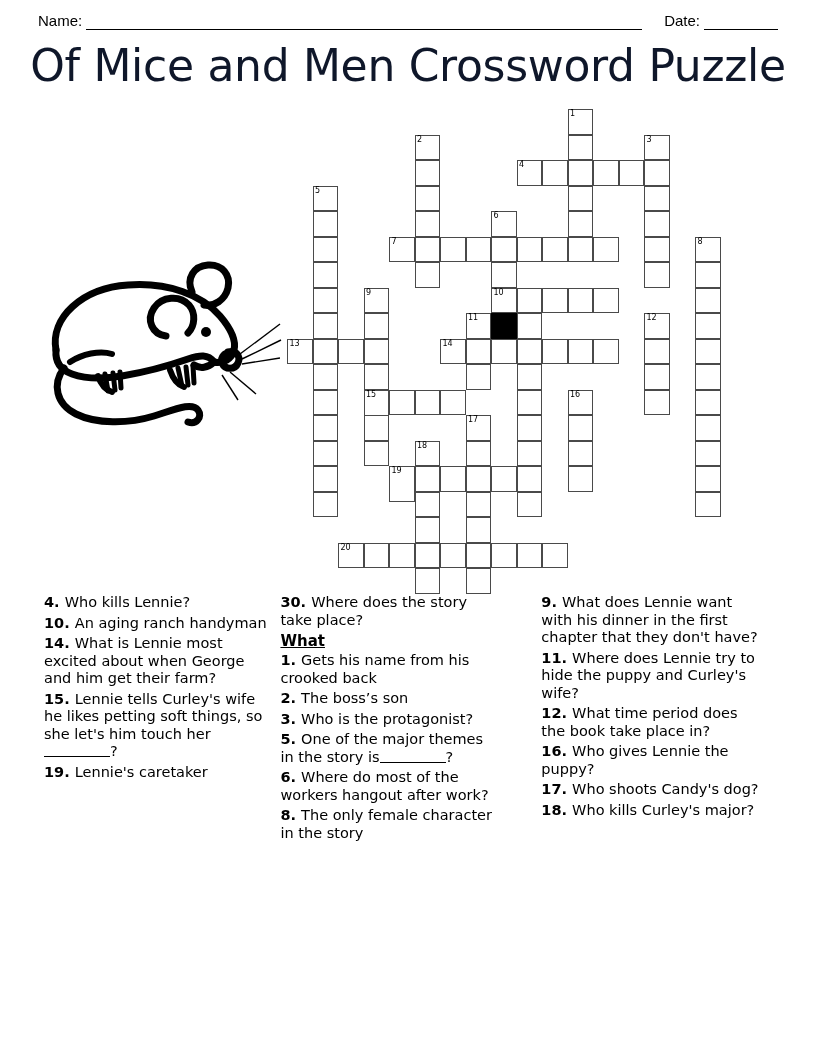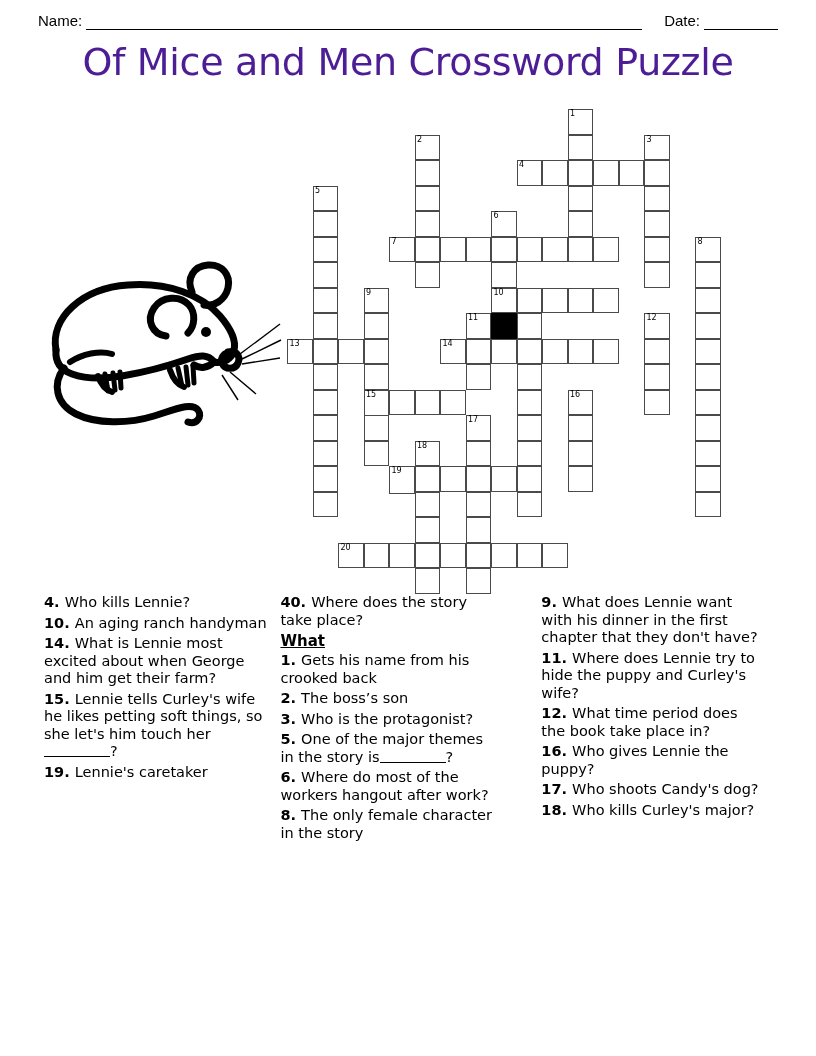--- a/index.html
+++ b/index.html
@@ -41,24 +41,24 @@
   .nd-gap { width: 22px; flex: 0 0 22px; }
 
   
   .title {
     position: absolute;
     top: 40px;
     left: 0;
     width: 816px;
     text-align: center;
     font-family: "DejaVu Sans", sans-serif;
-    font-size: 38px;
+    font-size: 44px;
     font-weight: 400;
     letter-spacing: -0.3px;
-    color: #4c1d95;
+    color: #0f172a;
   }
 
   
   .mouse-art {
     position: absolute;
     left: 42px;
     top: 258px;
     width: 240px;
     height: 180px;
   }
@@ -310,21 +310,21 @@
     <div class="cell" style="left: 25.5px; top: 331.5px; width: 25.5px; height: 25.5px;"></div>
     <div class="cell" style="left: 76.5px; top: 331.5px; width: 25.5px; height: 25.5px;"></div>
     <div class="cell" style="left: 127.5px; top: 331.5px; width: 25.5px; height: 25.5px;">
       <span class="num">18</span>
     </div>
     <div class="cell" style="left: 178.5px; top: 331.5px; width: 25.5px; height: 25.5px;"></div>
     <div class="cell" style="left: 229.5px; top: 331.5px; width: 25.5px; height: 25.5px;"></div>
     <div class="cell" style="left: 280.5px; top: 331.5px; width: 25.5px; height: 25.5px;"></div>
     <div class="cell" style="left: 408px; top: 331.5px; width: 25.5px; height: 25.5px;"></div>
     <div class="cell" style="left: 25.5px; top: 357px; width: 25.5px; height: 25.5px;"></div>
-    <div class="cell" style="left: 102px; top: 357px; width: 25.5px; height: 28px; padding-left: 16px;">
+    <div class="cell" style="left: 102px; top: 357px; width: 25.5px; height: 36px; padding-left: 16px;">
       <span class="num">19</span>
     </div>
     <div class="cell" style="left: 127.5px; top: 357px; width: 25.5px; height: 25.5px;"></div>
     <div class="cell" style="left: 153px; top: 357px; width: 25.5px; height: 25.5px;"></div>
     <div class="cell" style="left: 178.5px; top: 357px; width: 25.5px; height: 25.5px;"></div>
     <div class="cell" style="left: 204px; top: 357px; width: 25.5px; height: 25.5px;"></div>
     <div class="cell" style="left: 229.5px; top: 357px; width: 25.5px; height: 25.5px;"></div>
     <div class="cell" style="left: 280.5px; top: 357px; width: 25.5px; height: 25.5px;"></div>
     <div class="cell" style="left: 408px; top: 357px; width: 25.5px; height: 25.5px;"></div>
     <div class="cell" style="left: 25.5px; top: 382.5px; width: 25.5px; height: 25.5px;"></div>
@@ -354,21 +354,21 @@
     <div id="col1-clues">
         <p class="clue"><span class="cnum">4. </span><span>Who kills Lennie?</span></p>
         <p class="clue"><span class="cnum">10. </span><span>An aging ranch handyman</span></p>
         <p class="clue"><span class="cnum">14. </span><span>What is Lennie most excited about when George and him get their farm?</span></p>
         <p class="clue"><span class="cnum">15. </span><span>Lennie tells Curley's wife he likes petting soft things, so she let's him touch her</span><span class="blank-rule"></span><span>?</span></p>
         <p class="clue"><span class="cnum">19. </span><span>Lennie's caretaker</span></p>
       </div>
   </div>
   <div class="clue-col col2">
     <div id="col2-across">
-        <p class="clue"><span class="cnum">40. </span><span>Where does the story take place?</span></p>
+        <p class="clue"><span class="cnum">30. </span><span>Where does the story take place?</span></p>
       </div>
     <div class="section-head">What</div>
     <div id="col2-down">
         <p class="clue"><span class="cnum">1. </span><span>Gets his name from his crooked back</span></p>
         <p class="clue"><span class="cnum">2. </span><span>The boss’s son</span></p>
         <p class="clue"><span class="cnum">3. </span><span>Who is the protagonist?</span></p>
         <p class="clue"><span class="cnum">5. </span><span>One of the major themes in the story is</span><span class="blank-rule"></span><span>?</span></p>
         <p class="clue"><span class="cnum">6. </span><span>Where do most of the workers hangout after work?</span></p>
         <p class="clue"><span class="cnum">8. </span><span>The only female character in the story</span></p>
       </div>

